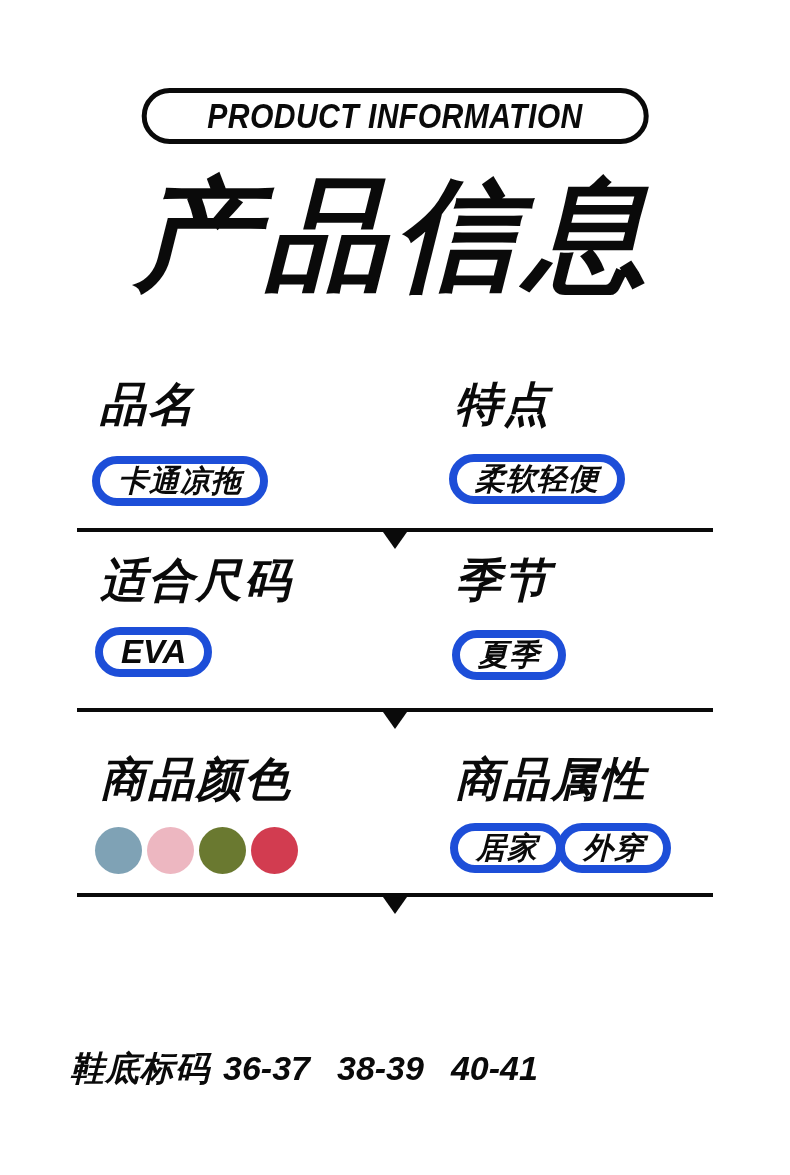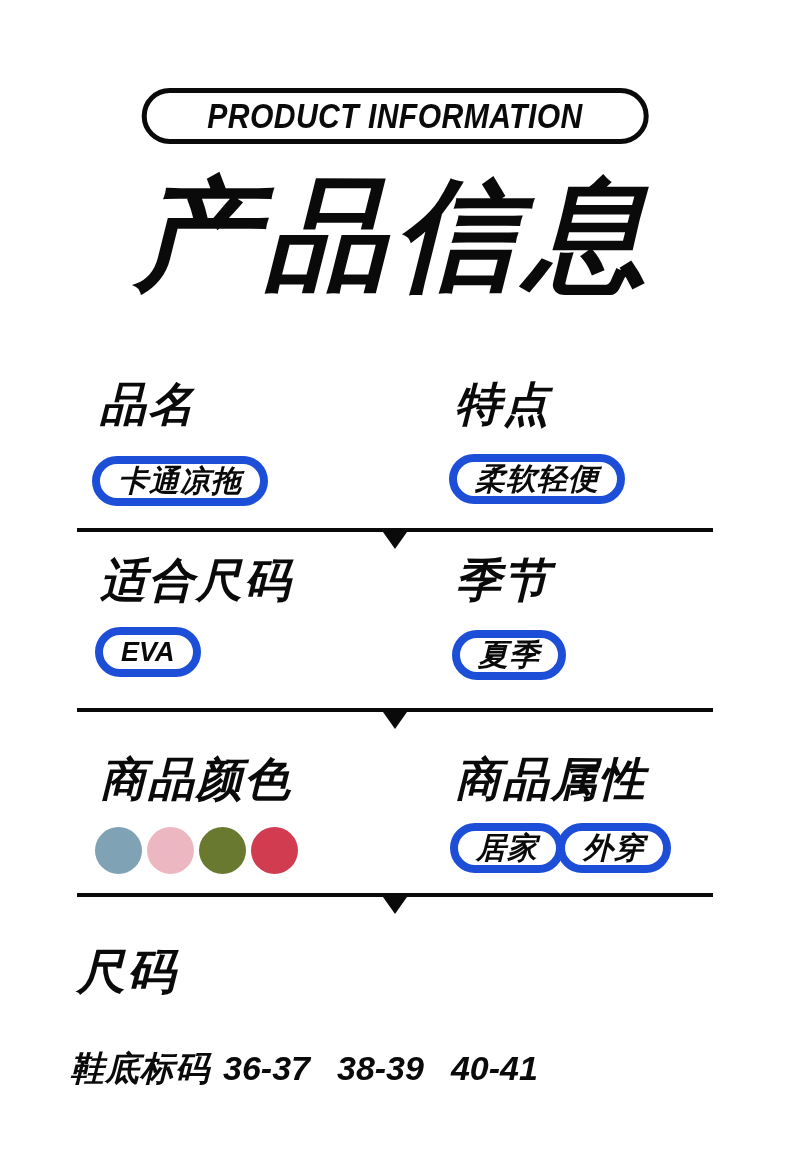--- a/index.html
+++ b/index.html
@@ -45,21 +45,21 @@
 
   
   .pill {
     position:absolute;
     height:50px; padding:0 18px;
     border:8px solid #1d4ed8; border-radius:26px;
     display:inline-flex; align-items:center; justify-content:center;
     font-size:30px; font-weight:700; letter-spacing:1px;
     background:#fff; white-space:nowrap;
   }
-  .pill.en { font-size:27px; letter-spacing:0; }
+  .pill.en { font-size:33px; letter-spacing:0; }
 
   
   .divider {
     position:absolute; left:77px; width:636px; height:4px;
     background:#0a0a0a;
   }
   .divider .tri {
     position:absolute; top:4px; left:50%; transform:translateX(-50%);
     width:0; height:0;
     border-left:12px solid transparent;
@@ -123,21 +123,20 @@
   </div>
 
   <h2 class="field-label" style="left:455px; top:756px;">商品属性</h2>
   <span class="pill" style="left:557px; top:823px;">外穿</span>
   <span class="pill" style="left:450px; top:823px;">居家</span>
 
   <div class="divider" style="top:893px;">
     <span class="tri"></span>
   </div>
 
-  <h2 class="size-title">尺码</h2>
 
   <div class="size-row" style="top:1044px;">
     <span class="size-label">鞋底标码</span>
     <span class="size-value">36-37</span>
     <span class="size-value">38-39</span>
     <span class="size-value">40-41</span>
   </div>
 
 
 </div>

